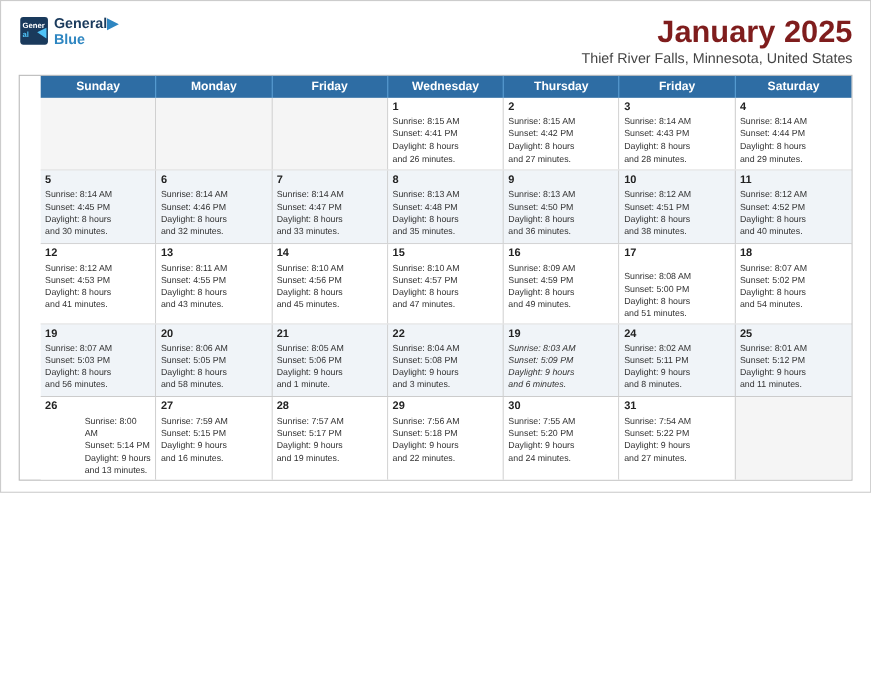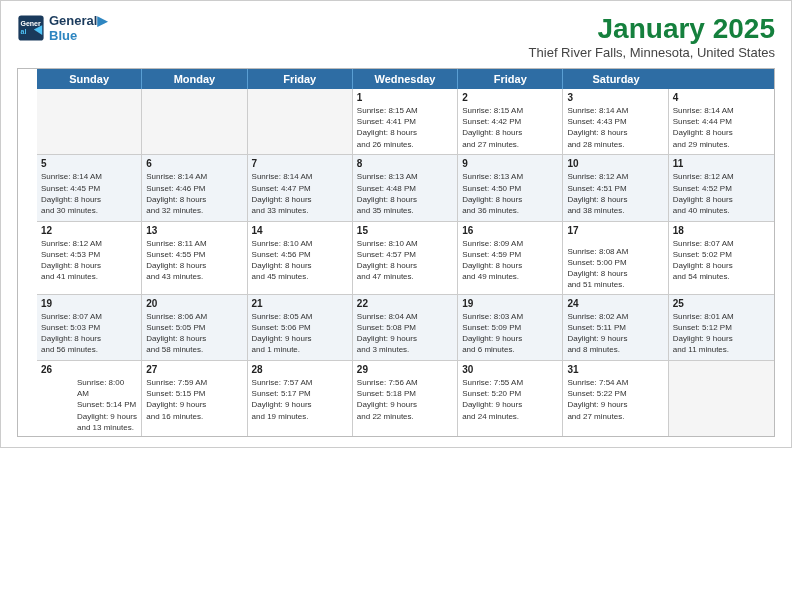--- a/index.html
+++ b/index.html
@@ -33,21 +33,21 @@
     .logo-icon {
       width: 28px;
       height: 28px;
     }
     .title-block {
       text-align: right;
     }
     .main-title {
       font-size: 28px;
       font-weight: bold;
-      color: #15803d;
+      color: #7f1d1d;
     }
     .subtitle {
       font-size: 13px;
       color: #444;
     }
     .calendar {
       flex: 1;
       display: flex;
       flex-direction: column;
       border: 1px solid #bbb;
@@ -134,20 +134,21 @@
       <div class="subtitle">Thief River Falls, Minnesota, United States</div>
     </div>
   </div>
 
   <div class="calendar">
     <div class="cal-header-row">
     <div class="cal-header-cell">Sunday</div>
         <div class="cal-header-cell">Monday</div>
         <div class="cal-header-cell">Friday</div>
         <div class="cal-header-cell">Wednesday</div>
+        <div class="cal-header-cell">Thursday</div>
         <div class="cal-header-cell">Friday</div>
         <div class="cal-header-cell">Saturday</div>
       </div>
     <div class="cal-body">
     <div class="cal-row">
           <div class="cal-cell empty"></div>
           <div class="cal-cell empty"></div>
           <div class="cal-cell empty"></div>
           <div class="cal-cell">
             <div class="day-num">1</div>
@@ -304,21 +305,21 @@
           </div>
           <div class="cal-cell alt-row">
             <div class="day-num">22</div>
             <div class="day-info" style="white-space: pre-line;">Sunrise: 8:04 AM
 Sunset: 5:08 PM
 Daylight: 9 hours
 and 3 minutes.</div>
           </div>
           <div class="cal-cell alt-row">
             <div class="day-num">19</div>
-            <div class="day-info" style="white-space: pre-line;">Sunrise: 8:03 AM
+            <div class="day-info" style="white-space: pre-line; font-style: italic;">Sunrise: 8:03 AM
 Sunset: 5:09 PM
 Daylight: 9 hours
 and 6 minutes.</div>
           </div>
           <div class="cal-cell alt-row">
             <div class="day-num">24</div>
             <div class="day-info" style="white-space: pre-line;">Sunrise: 8:02 AM
 Sunset: 5:11 PM
 Daylight: 9 hours
 and 8 minutes.</div>

